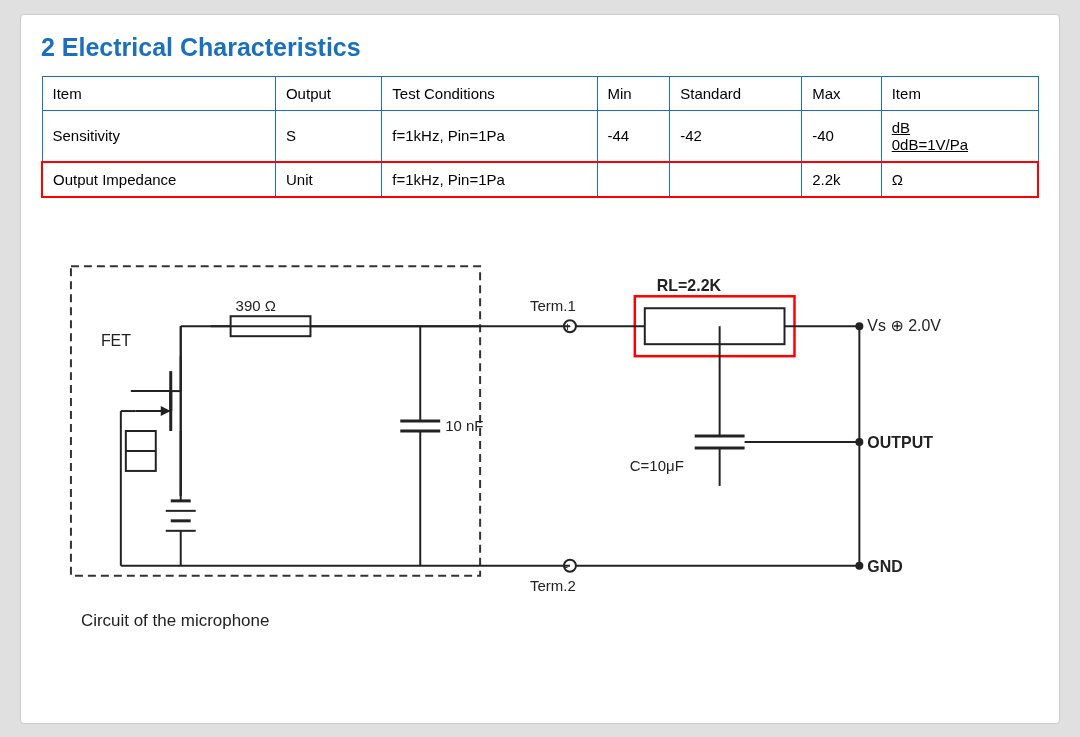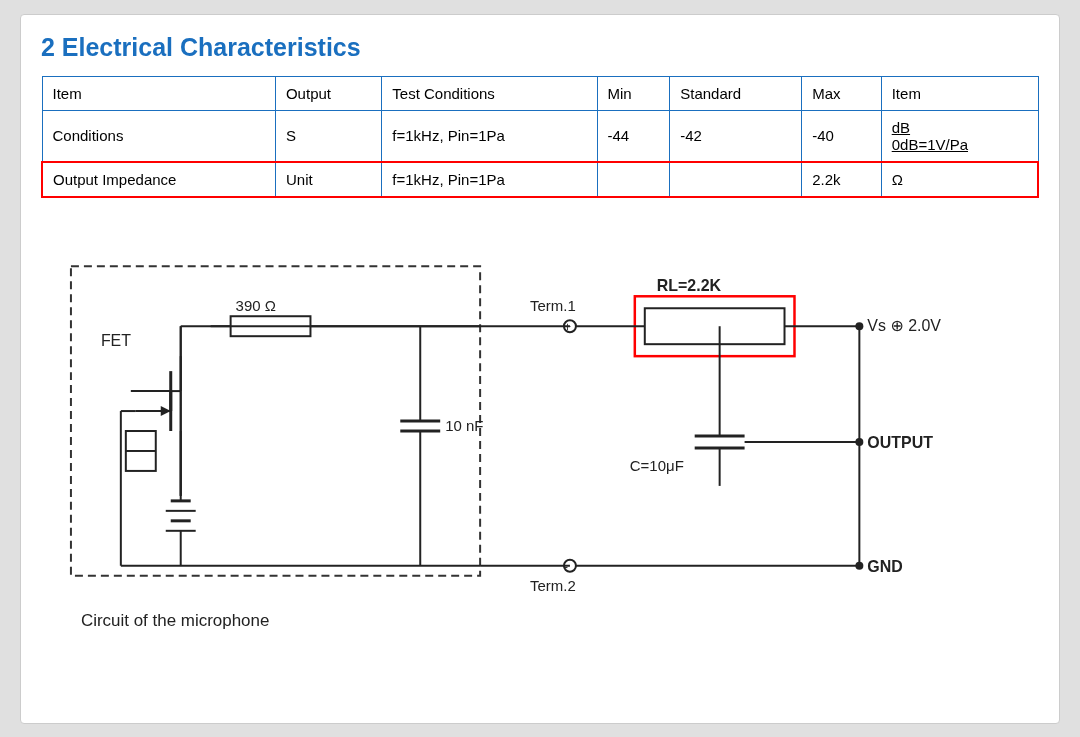--- a/index.html
+++ b/index.html
@@ -83,21 +83,21 @@
         <th>Output</th>
         <th>Test Conditions</th>
         <th>Min</th>
         <th>Standard</th>
         <th>Max</th>
         <th>Item</th>
       </tr>
     </thead>
     <tbody>
       <tr>
-        <td class="left">Conditions</td>
+        <td class="left">Sensitivity</td>
         <td>S</td>
         <td>f=1kHz,  Pin=1Pa</td>
         <td>-44</td>
         <td>-42</td>
         <td>-40</td>
         <td style="white-space:pre-line;text-decoration:underline;">dB
 0dB=1V/Pa</td>
       </tr>
       <tr class="red-row">
         <td class="left">Output Impedance</td>

